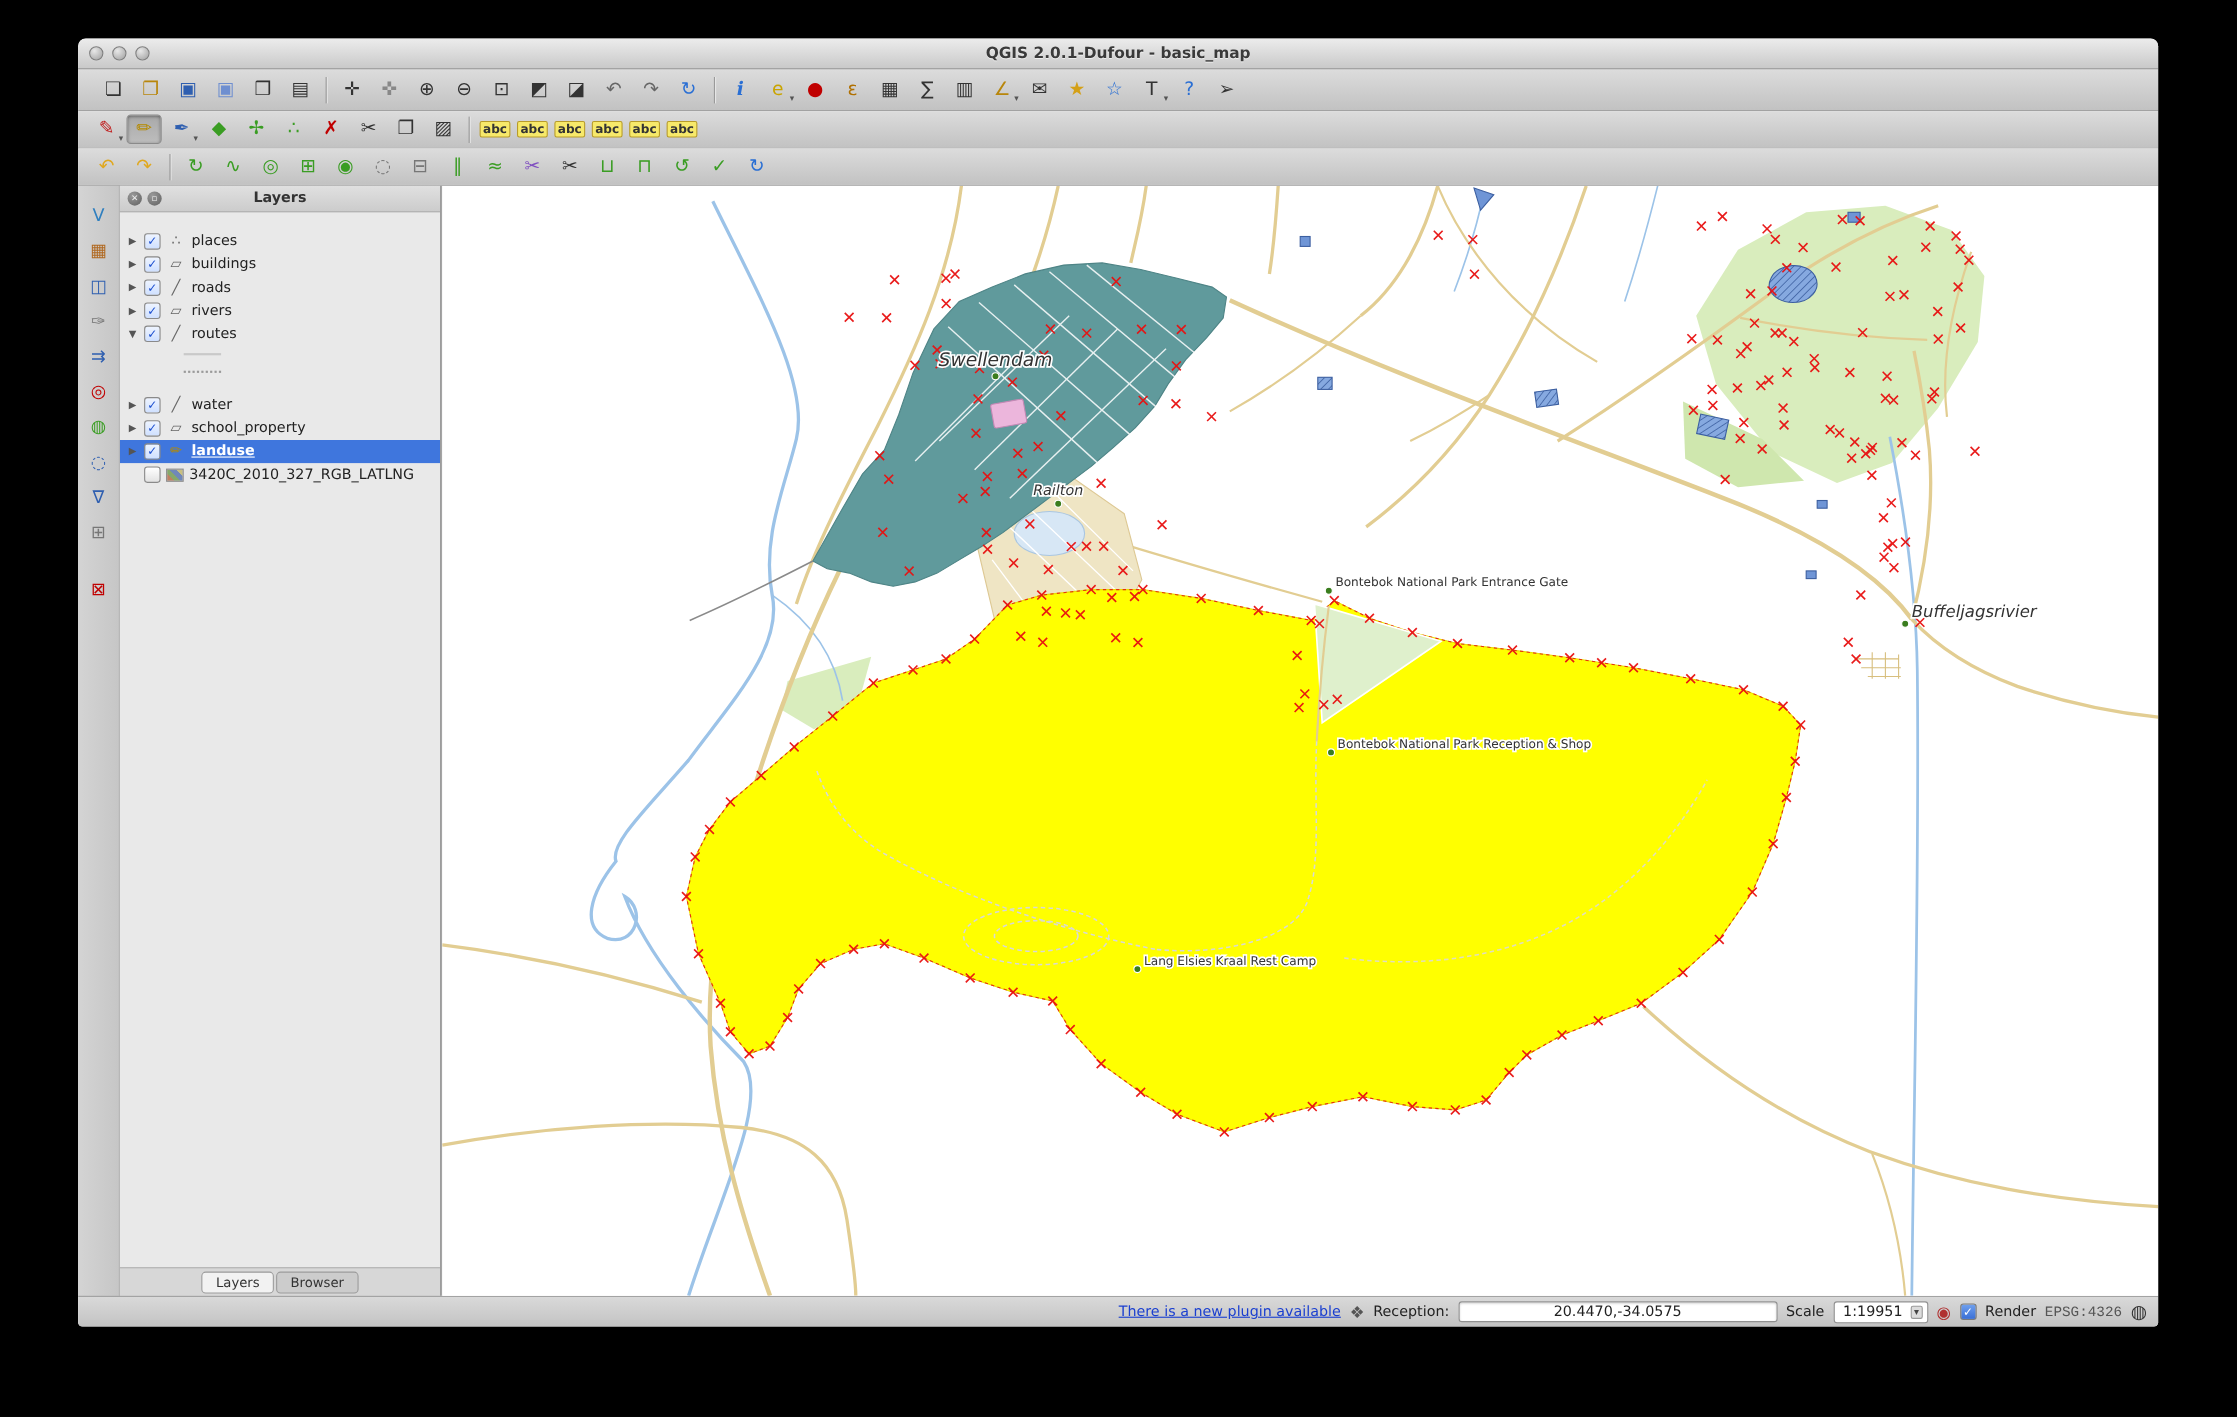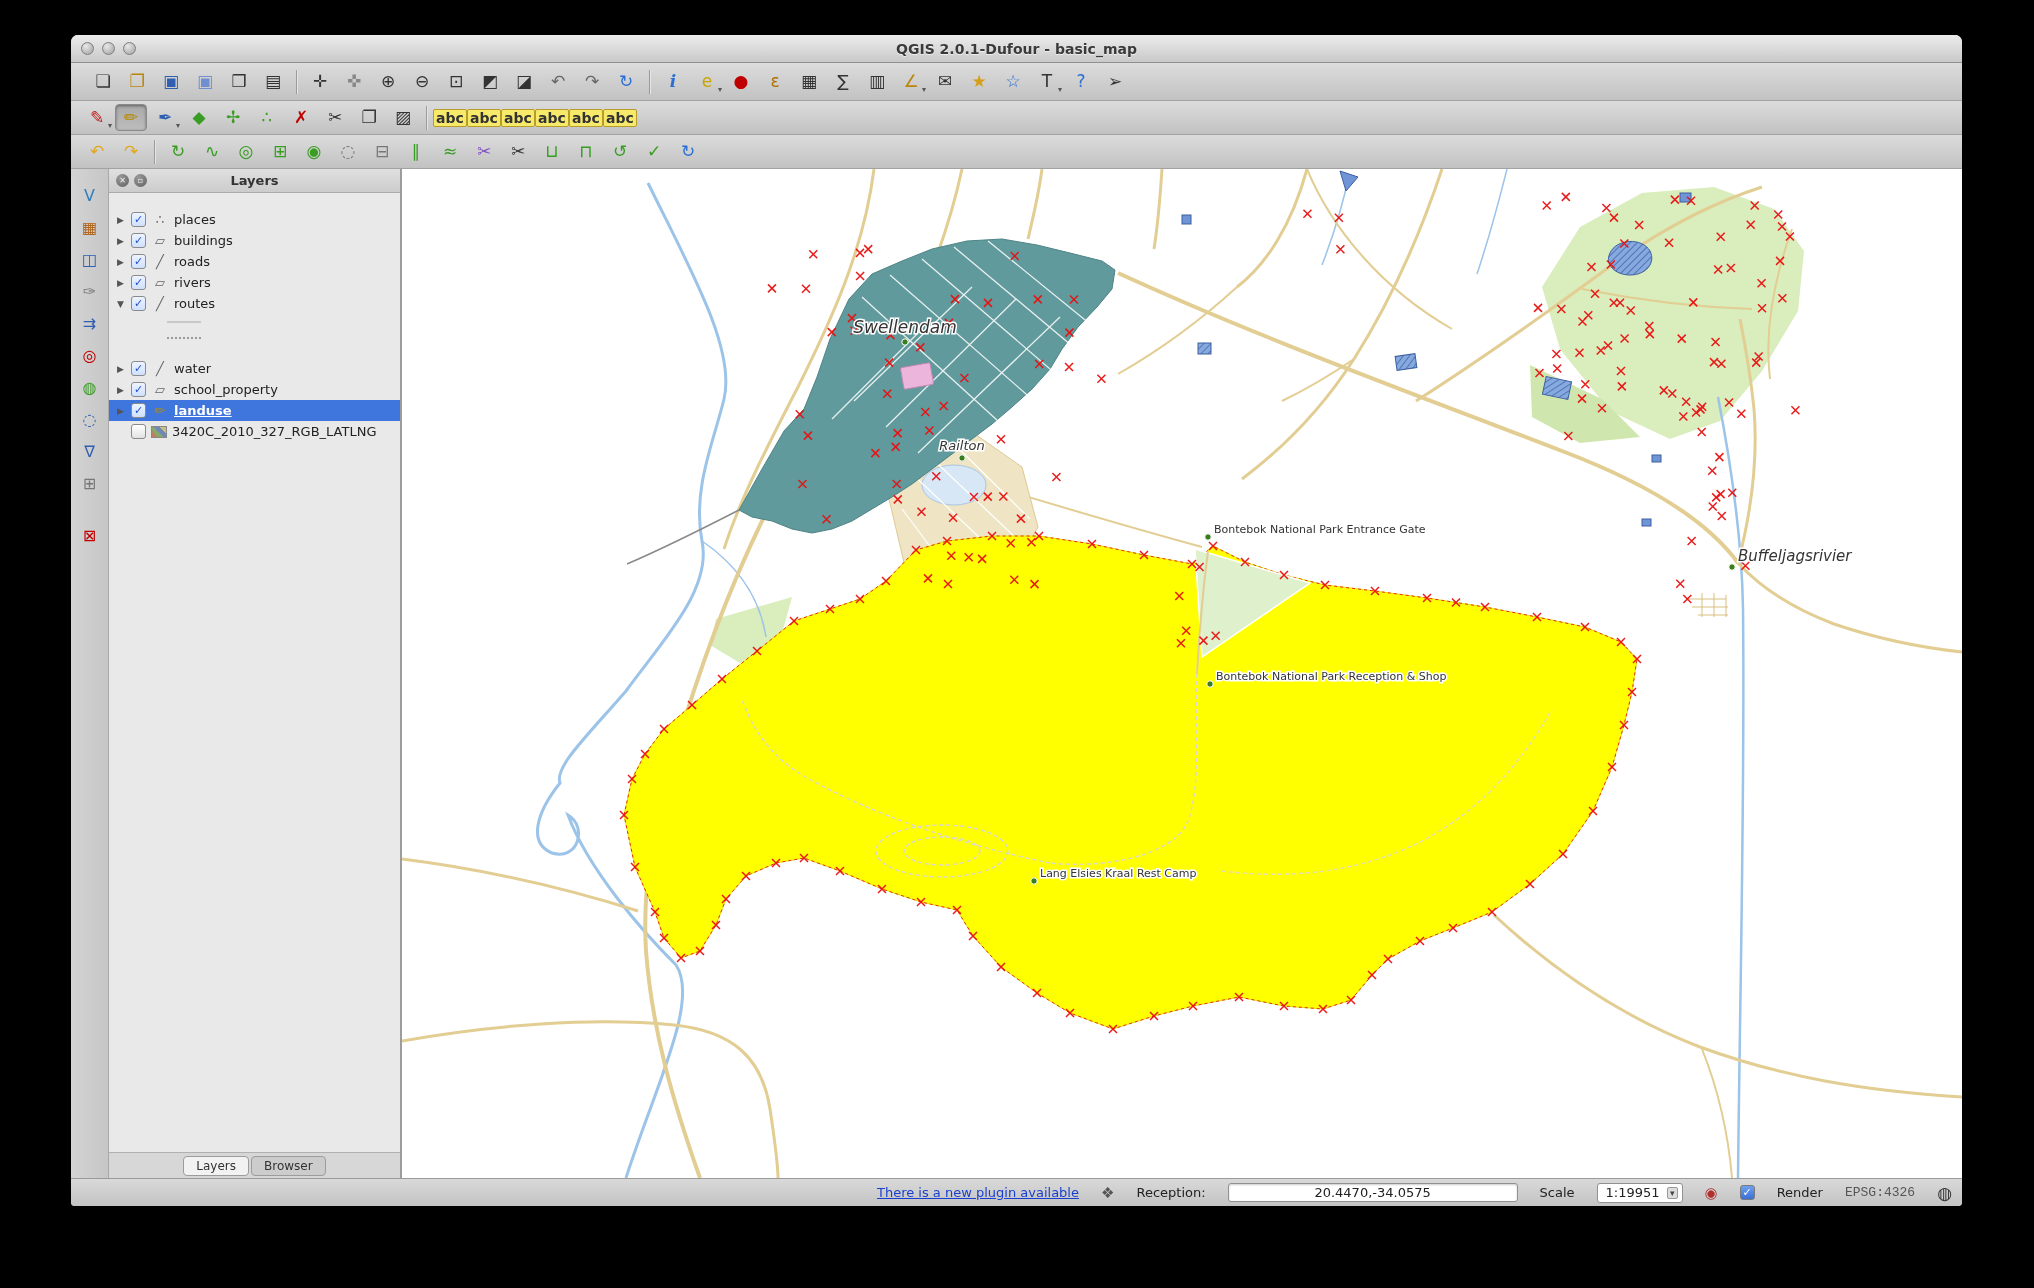--- a/index.html
+++ b/index.html
@@ -20,21 +20,21 @@
   .toolbar-row{display:flex;align-items:center;gap:2px;padding:0 10px;
     background:linear-gradient(#dcdcdc,#c2c2c2);border-bottom:1px solid #a2a2a2;}
   .row1{height:38px;flex:0 0 38px;padding-left:16px;}
   .row2{height:34px;flex:0 0 34px;}
   .row3{height:34px;flex:0 0 34px;}
   .tb-btn{position:relative;width:32px;height:27px;border:none;border-radius:4px;background:transparent;
     display:flex;align-items:center;justify-content:center;cursor:default;padding:0;}
   .tb-btn.pressed{background:linear-gradient(#a9a9a9,#bdbdbd);box-shadow:inset 0 1px 3px rgba(0,0,0,.45);border:1px solid #8a8a8a;}
   .tb-glyph{font-size:17px;line-height:1;}
   .tb-glyph.italic{font-style:italic;font-family:"DejaVu Serif",serif;font-weight:bold;}
-  .tb-glyph.abc-badge{font-size:14px;font-weight:bold;background:#f7e96a;border:1px solid #b89c2a;
+  .tb-glyph.abc-badge{font-size:11px;font-weight:bold;background:#f7e96a;border:1px solid #b89c2a;
     border-radius:2px;padding:1px 2px;color:#333;}
   .tb-menu{position:absolute;right:1px;bottom:1px;font-size:8px;color:#555;}
   .tb-sep{width:1px;height:24px;background:#9a9a9a;margin:0 5px;box-shadow:1px 0 0 #e6e6e6;}
   
   .main{flex:1 1 auto;display:flex;min-height:0;background:#cfcfcf;}
   .left-strip{flex:0 0 38px;display:flex;flex-direction:column;align-items:center;gap:6px;
     padding-top:14px;background:linear-gradient(90deg,#d4d4d4,#c6c6c6);border-right:1px solid #a8a8a8;}
   .ls-btn{width:28px;height:26px;border:none;background:transparent;border-radius:4px;
     display:flex;align-items:center;justify-content:center;padding:0;}
   .ls-glyph{font-size:16px;line-height:1;}
@@ -67,21 +67,21 @@
   .swatch.solid{border-top:2px solid #c9c9c9;}
   .swatch.dotted{border-top:2px dotted #9a9a9a;}
   .dock-tabs{flex:0 0 26px;display:flex;align-items:center;justify-content:center;gap:2px;
     background:#d7d7d7;border-top:1px solid #b0b0b0;}
   .dtab{font-size:12px;color:#333;padding:2px 12px;border:1px solid #9c9c9c;border-radius:4px;background:#cccccc;}
   .dtab.active{background:#f2f2f2;}
   
   .canvas{flex:1 1 auto;position:relative;background:#fff;border-left:1px solid #9c9c9c;min-width:0;}
   .canvas svg{position:absolute;inset:0;width:100%;height:100%;}
   
-  .statusbar{flex:0 0 28px;display:flex;align-items:center;gap:22px;padding:0 10px;
+  .statusbar{flex:0 0 28px;display:flex;align-items:center;gap:8px;padding:0 10px;
     background:linear-gradient(#d9d9d9,#c3c3c3);border-top:1px solid #9a9a9a;font-size:13px;color:#222;}
   .plugin-link{margin-left:auto;color:#1a3fd0;text-decoration:underline;font-size:13px;}
   .sb-icon{font-size:15px;color:#555;}
   .sb-icon.red{color:#b03030;}
   .sb-icon.dark{color:#333;font-size:17px;}
   .sb-label{color:#222;}
   .sb-label.dim{color:#555;font-family:Liberation Mono, monospace;}
   .coord-input{width:290px;height:19px;border:1px solid #919191;border-radius:3px;background:#fff;
     text-align:center;font-size:13px;color:#222;box-shadow:inset 0 1px 2px rgba(0,0,0,.2);}
   .scale-combo{display:inline-flex;align-items:center;gap:6px;height:20px;background:#fff;

